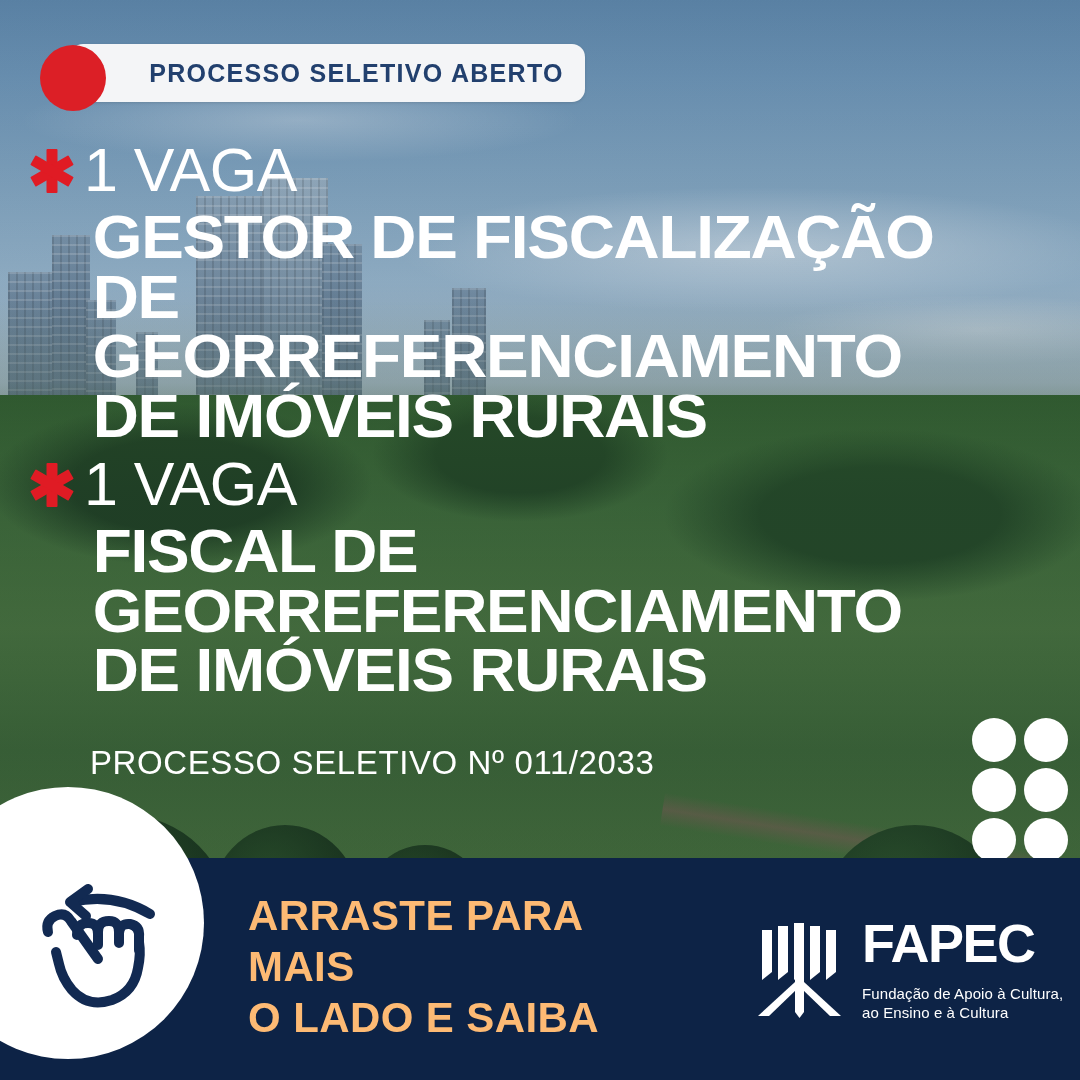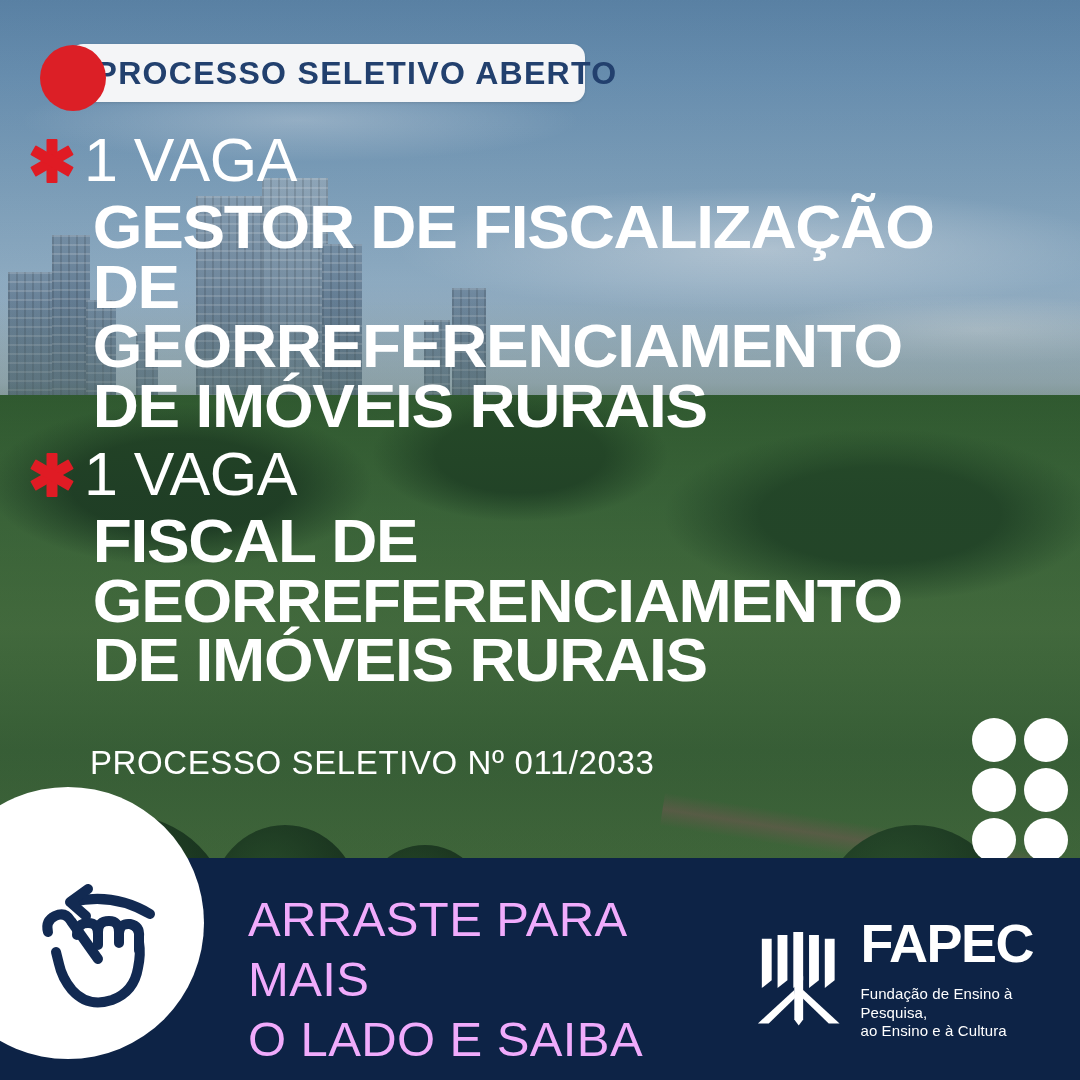--- a/index.html
+++ b/index.html
@@ -97,30 +97,30 @@
 
   
   .badge-row { position:absolute; left:40px; top:44px; height:58px; }
   .badge-pill {
     position:absolute; left:30px; top:0; width:515px; height:58px;
     background:#f4f5f7; border-radius:13px;
     display:flex; align-items:center; justify-content:center;
     box-shadow:0 1px 3px rgba(0,0,0,.12);
   }
   .badge-pill span {
-    color:#22406e; font-size:32px; font-weight:bold;
+    color:#22406e; font-size:25px; font-weight:bold;
     letter-spacing:1.3px; padding-left:58px; white-space:nowrap;
   }
   .badge-dot {
     position:absolute; left:0; top:1px; width:66px; height:66px;
     border-radius:50%; background:#dc1f26;
   }
 
   
-  .job { position:absolute; left:0; width:932px; }
+  .job { position:absolute; left:0; width:932px;margin-top:10px; }
   .job-1 { top:130px; }
   .job-2 { top:444px; }
 
   .vaga-line { display:flex; align-items:center; padding-left:26px; }
   .asterisk { width:52px; height:52px; flex:0 0 52px; position:relative; margin-right:6px; }
   .asterisk svg { display:block; width:52px; height:52px; }
   .vaga-text {
     color:#ffffff; font-size:61px; font-weight:300; letter-spacing:-0.5px;
     line-height:1; white-space:nowrap; font-stretch:expanded;
   }
@@ -158,21 +158,21 @@
   }
   .white-circle {
     position:absolute; left:-68px; top:787px; width:272px; height:272px;
     border-radius:50%; background:#ffffff;
   }
   .swipe-icon { position:absolute; left:28px; top:880px; width:150px; height:140px; }
   .swipe-icon svg { display:block; width:150px; height:140px; }
 
   .cta {
     position:absolute; left:248px; top:890px;
-    color:#f0abfc; font-size:49px; font-weight:normal; line-height:1.22;
+    color:#fdba74; font-size:42px; font-weight:bold; line-height:1.22;
     letter-spacing:.4px; text-transform:uppercase;
   }
 
   
   .logo { position:absolute; left:752px; top:918px; display:flex; align-items:center; gap:14px; }
   .logo-mark { width:96px; height:100px; }
   .logo-mark svg { display:block; }
   .logo-words { display:flex; flex-direction:column;gap:12px; }
   .logo-name {
     color:#ffffff; font-size:54px; font-weight:900; letter-spacing:-1.5px; line-height:.95;
@@ -313,19 +313,19 @@
           <path d="M74 10 h10 v42 l-10 8 z"></path>
           <path d="M43 48 h9 v44 l-4.5 6 l-4.5 -6 z"></path>
           <path d="M43 62 L6 96 h11 L44 70 z"></path>
           <path d="M52 62 L89 96 h-11 L51 70 z"></path>
         </g>
       </svg>
     </div>
     <div class="logo-words">
       <div class="logo-name">FAPEC</div>
       <div class="logo-tag">
-        <div>Fundação de Ensino à Pesquisa,</div>
+        <div>Fundação de Apoio à Cultura,</div>
         <div>ao Ensino e à Cultura</div>
       </div>
     </div>
   </div>
 
 </div>
 
 </body></html>

